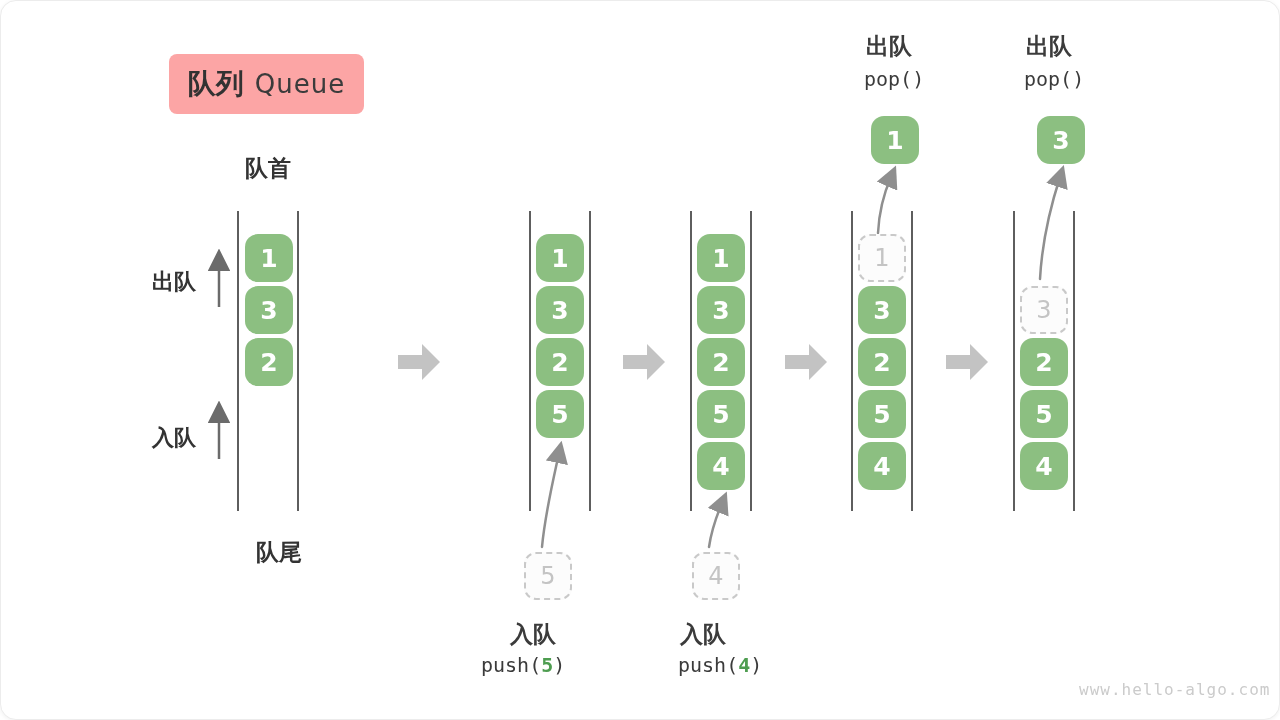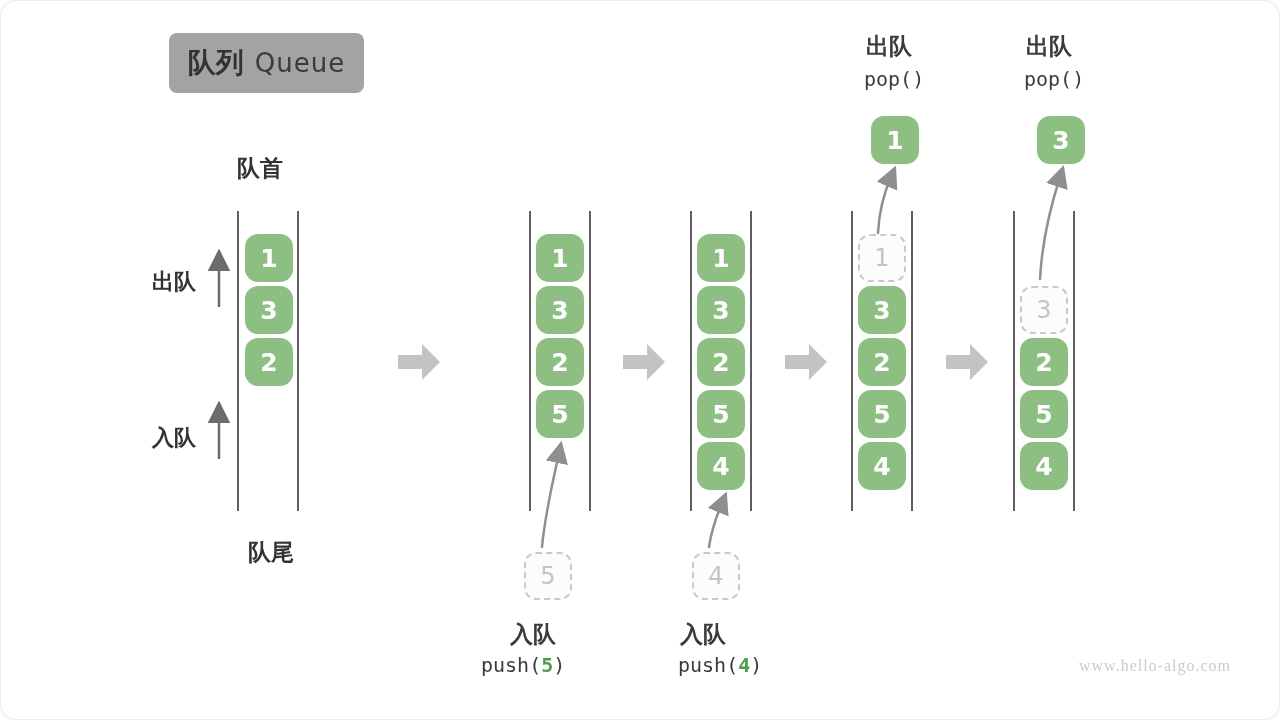--- a/index.html
+++ b/index.html
@@ -5,21 +5,21 @@
   html,body{margin:0;padding:0;background:#ffffff;}
   #canvas{
     position:relative;width:1278px;height:718px;background:#ffffff;
     border:1px solid #ececec;border-radius:16px;overflow:hidden;
     font-family:"DejaVu Sans","Liberation Sans",sans-serif;color:#3b3b3b;
     box-shadow:0 1px 4px rgba(0,0,0,0.06);
   }
   .abs{position:absolute;}
   
   .title-box{
-    left:168px;top:32px;width:195px;height:60px;background:#a3a3a3;border-radius:8px;
+    left:168px;top:53px;width:195px;height:60px;background:#fca5a5;border-radius:8px;
     display:flex;align-items:center;justify-content:center;gap:11px;
   }
   .title-zh{font-size:28px;font-weight:700;color:#323232;}
   .title-en{font-size:26px;font-weight:400;color:#3b3b3b;letter-spacing:1px;}
   
   .channel{
     top:210px;width:58px;height:300px;
     border-left:2px solid #5e5e5e;border-right:2px solid #5e5e5e;
   }
   
@@ -35,21 +35,21 @@
     color:#c4c4c4;font-size:24px;font-weight:400;
   }
   .zh-label{font-size:23px;font-weight:700;color:#333333;}
   .zh-mid{font-size:22px;font-weight:700;color:#333333;}
   .caption-zh{font-size:23px;font-weight:600;color:#3b3b3b;}
   .code{
     font-family:"DejaVu Sans Mono","Liberation Mono",monospace;
     font-size:20px;color:#3b3b3b;white-space:pre;
   }
   .code .arg{color:#4e9d50;font-weight:700;}
-  .center62{width:62px;text-align:left;}
+  .center62{width:62px;text-align:center;}
   .watermark{
     font-family:"DejaVu Sans Mono","Liberation Mono",monospace;
     font-size:16px;color:#cbcbcb;letter-spacing:1px;
   }
   svg{display:block;overflow:visible;}
 </style>
 </head>
 <body>
 
 <div id="canvas">
@@ -165,15 +165,15 @@
           <path d="M0,0 L9,4.5 L0,9 z" fill="#8f8f8f"></path>
         </marker>
       </defs>
     <path d="M9,112 C11,75 20,38 29,10" fill="none" stroke="#8f8f8f" stroke-width="2.5" stroke-linecap="round" marker-end="url(#m6)"></path>
   </svg>
   <div class="abs ghost" style="left:1019px;top:285px;">3</div>
   <div class="abs cell" style="left:1019px;top:337px;">2</div>
   <div class="abs cell" style="left:1019px;top:389px;">5</div>
   <div class="abs cell" style="left:1019px;top:441px;">4</div>
 
-  <div class="abs watermark" style="left:1078px;top:656px;font-family:Liberation Serif, serif;">www.hello-algo.com</div>
+  <div class="abs watermark" style="left:1078px;top:679px;">www.hello-algo.com</div>
 
 </div>
 
 </body></html>

